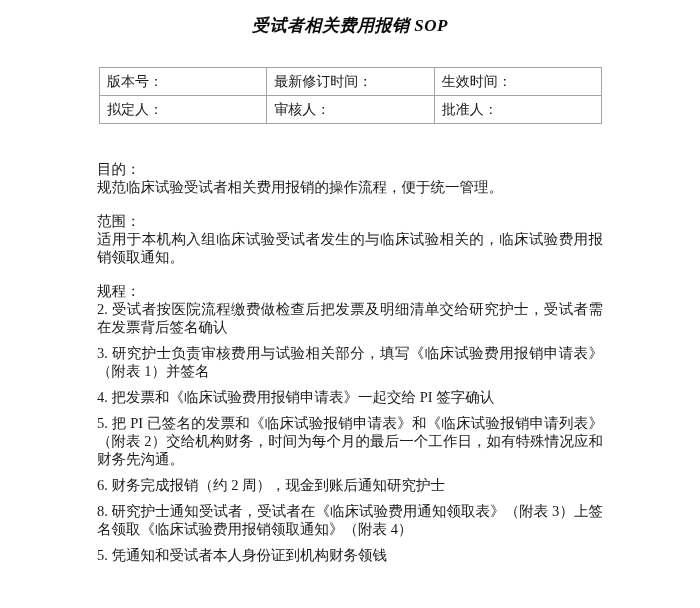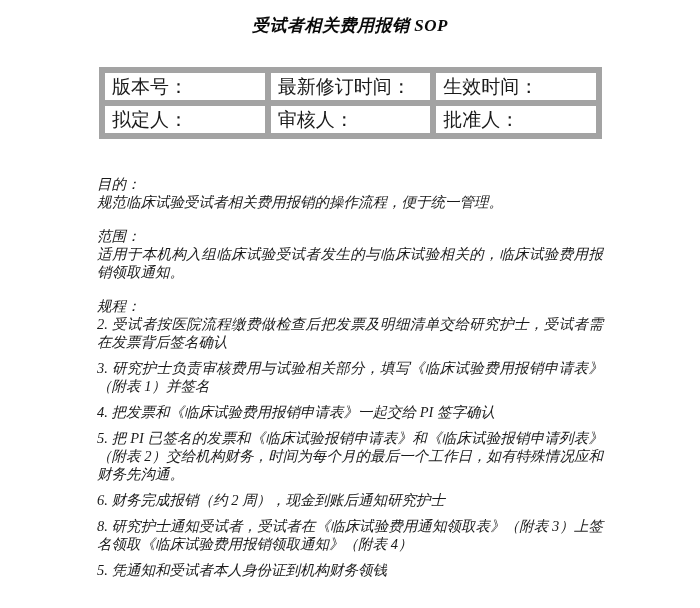--- a/index.html
+++ b/index.html
@@ -28,35 +28,35 @@
     color: #0a0a0a;
     font-style: italic;
   }
   table.info-table {
     border-collapse: collapse;
     table-layout: fixed;
     margin: 30px 0 0 99px;
     width: 503px;
   }
   table.info-table td {
-    border: 6px solid #a3a3a3;
+    border: 1px solid #a3a3a3;
     height: 27px;
-    font-size: 19px;
+    font-size: 14px;
     padding: 0 0 0 7px;
     vertical-align: middle;
     color: #1a1a1a;
   }
   .content {
     margin: 36px 97px 0 97px;
     font-size: 14.5px;
     line-height: 18px;
     text-align: justify;
     color: #1a1a1a;
   }
-  .section { margin: 16px 0 10px 0; font-style: italic; }
+  .section { margin: 16px 0 10px 0; }
   .section-heading {
     line-height: 18px;
   }
   .content p {
     margin: 0 0 8px 0;
   }
 </style>
 </head>
 <body>
 

